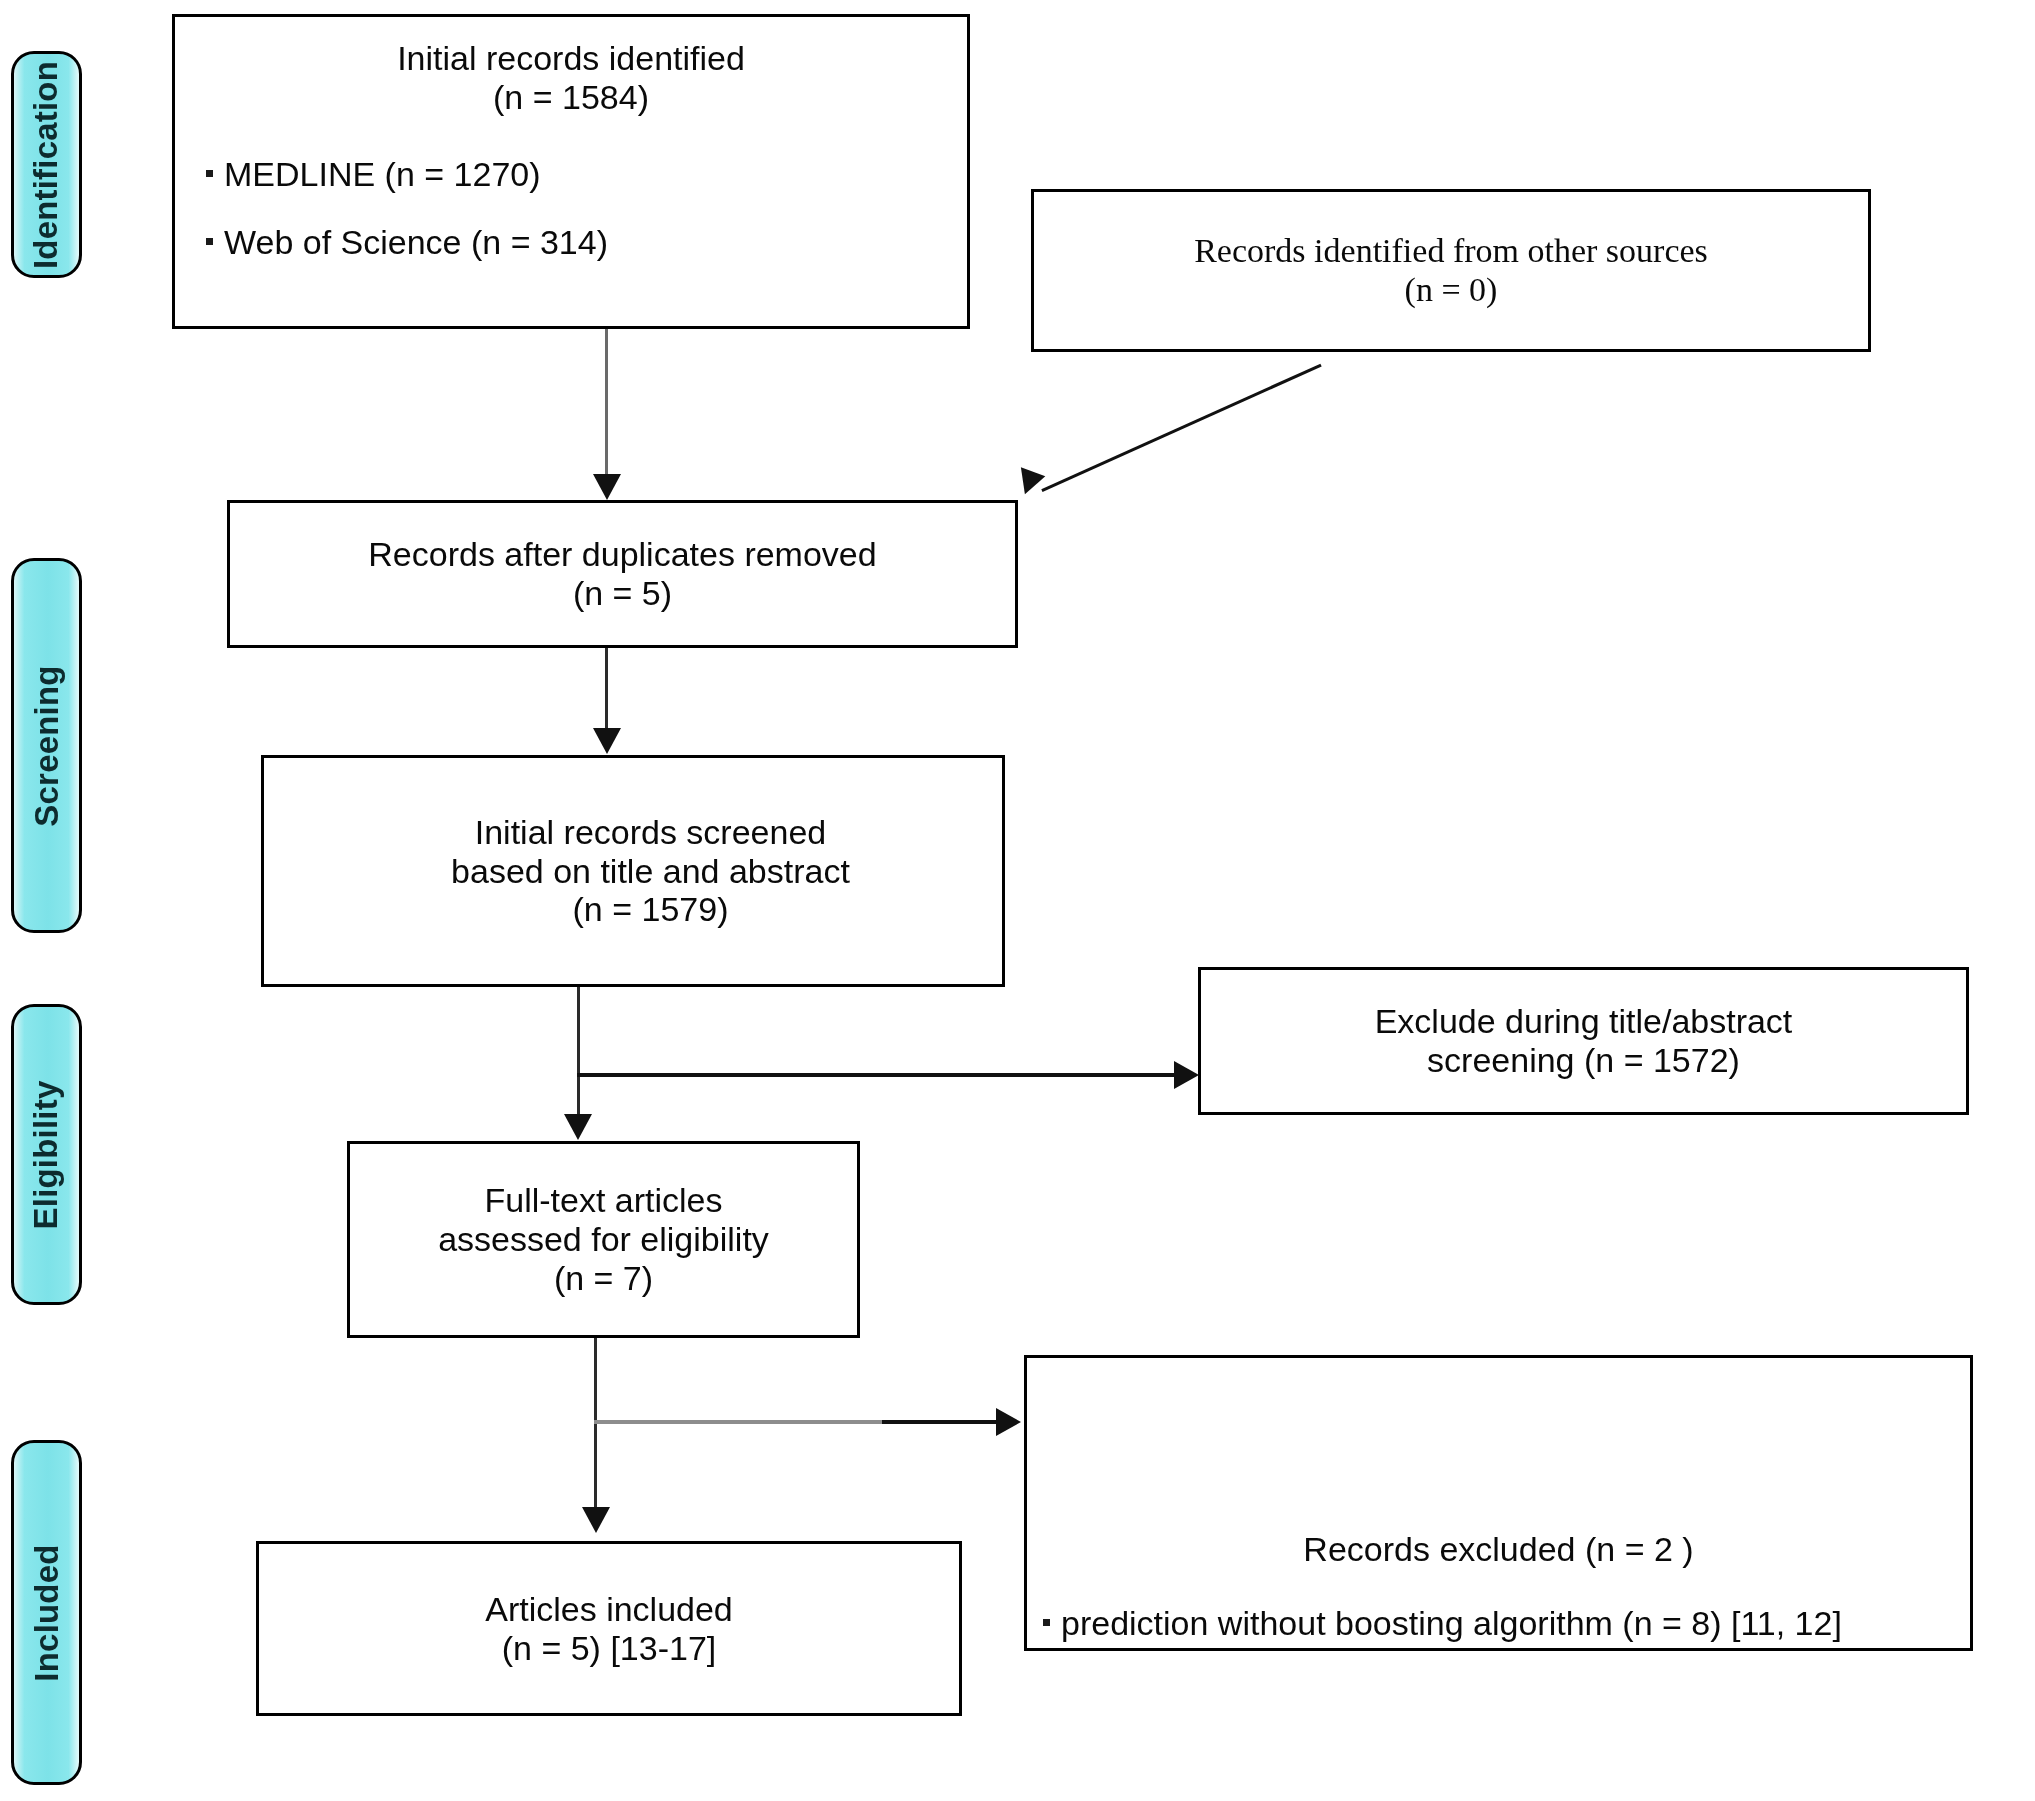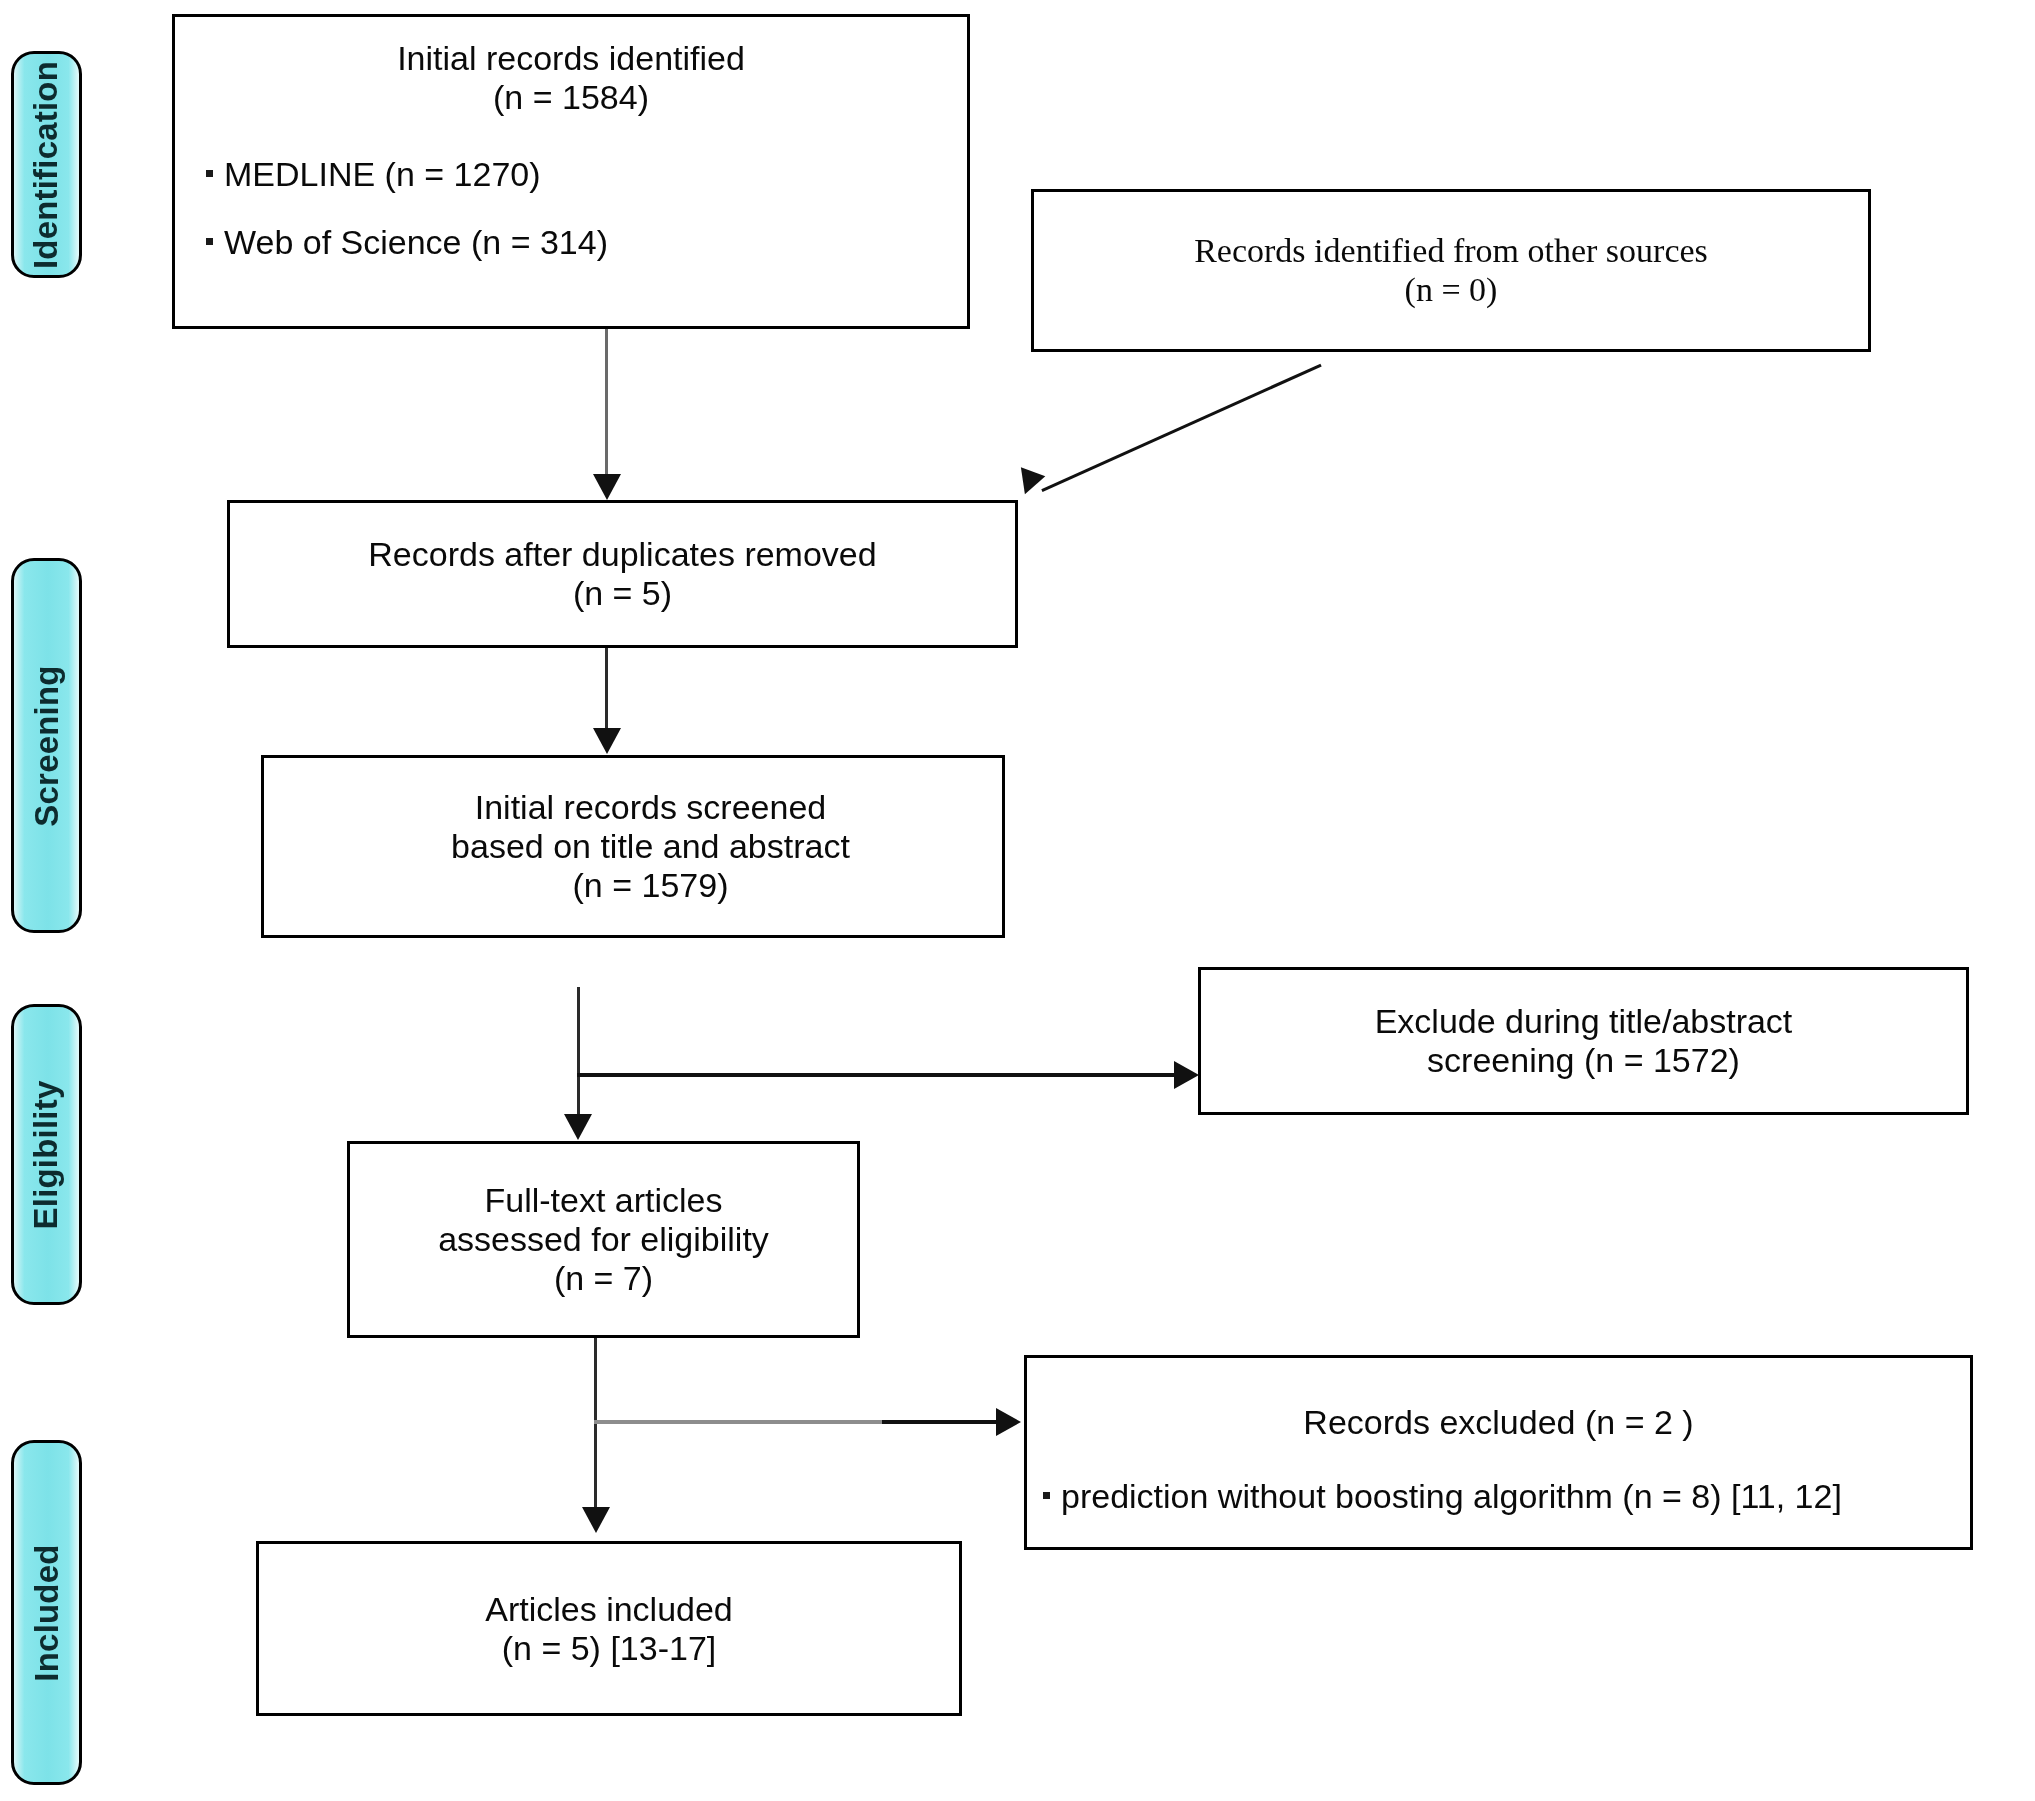--- a/index.html
+++ b/index.html
@@ -176,38 +176,38 @@
   <div class="box" style="left:1031px; top:189px; width:840px; height:163px;font-family:Liberation Serif, serif;">
     <div class="line">Records identified from other sources</div>
     <div class="line">(n = 0)</div>
   </div>
 
   <div class="box" style="left:227px; top:500px; width:791px; height:148px;">
     <div class="line">Records after duplicates removed</div>
     <div class="line">(n = 5)</div>
   </div>
 
-  <div class="box" style="left:261px; top:755px; width:744px; height:183px;padding-left:44px;">
+  <div class="box" style="left:261px; top:755px; width:744px; height:232px;padding-left:44px;">
     <div class="line">Initial records screened</div>
     <div class="line">based on title and abstract</div>
     <div class="line">(n = 1579)</div>
   </div>
 
   <div class="box" style="left:1198px; top:967px; width:771px; height:148px;">
     <div class="line">Exclude during title/abstract</div>
     <div class="line">screening (n = 1572)</div>
   </div>
 
   <div class="box" style="left:347px; top:1141px; width:513px; height:197px;">
     <div class="line">Full-text articles</div>
     <div class="line">assessed for eligibility</div>
     <div class="line">(n = 7)</div>
   </div>
 
-  <div class="box" style="left:1024px; top:1355px; width:949px; height:195px; justify-content:center; padding-top:19px;">
+  <div class="box" style="left:1024px; top:1355px; width:949px; height:296px; justify-content:flex-end; padding-top:19px;">
     <div class="centerblock">
       <div class="line">Records excluded (n = 2 )</div>
     </div>
     <div style="width:100%; margin-top:35px;">
       <div class="reason-row">
         <span class="bullet-mark"></span>
         <span>prediction without boosting algorithm (n = 8) [11, 12]</span>
       </div>
     </div>
   </div>

